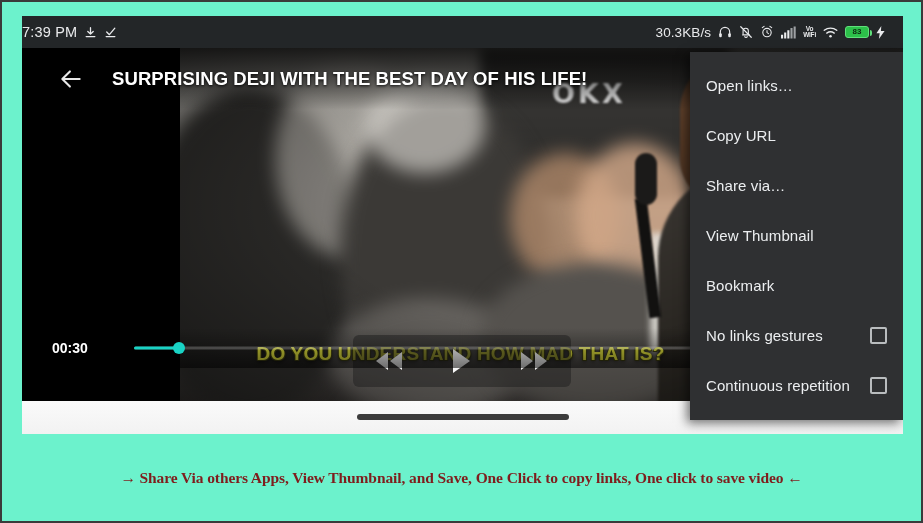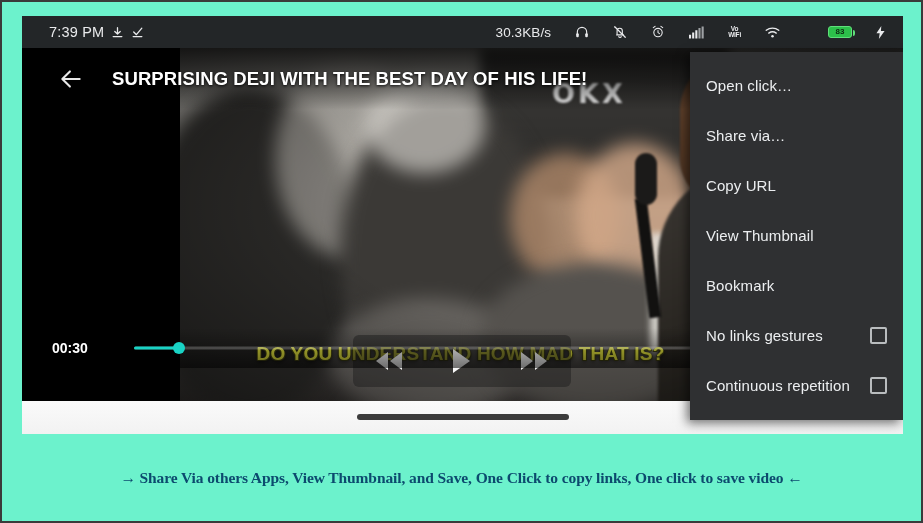--- a/index.html
+++ b/index.html
@@ -41,44 +41,43 @@
     height: 32px;
     background: #232628;
     display: flex;
     align-items: center;
     z-index: 40;
     color: #e9eaec;
     font-size: 14px;
   }
   #sb-left {
     display: flex; align-items: center; gap: 7px;
-    margin-left: 27px;
   }
   #sb-left .clock { font-size: 14.5px; letter-spacing: .2px; }
   #sb-right {
     margin-left: auto; margin-right: 18px;
-    display: flex; align-items: center; gap: 24px;
+    display: flex; align-items: center; gap: 7px;
   }
   #sb-right .netspeed { font-size: 13.5px; letter-spacing: .1px; }
   .sb-ico { display: inline-flex; align-items: center; }
   .sb-ico svg { display: block; }
 
   .vowifi {
     font-size: 6.5px; line-height: 6.5px;
     text-align: center; font-weight: bold;
     letter-spacing: -.2px;
   }
 
   .battery {
     position: relative;
     width: 24px; height: 12px;
     border: 1.5px solid #5fe07a;
     border-radius: 3px;
     background: #2cc04a;
-    display: flex; align-items: center; justify-content: center; margin-left: 24px;
+    display: flex; align-items: center; justify-content: center;
   }
   .battery::after {
     content: "";
     position: absolute; right: -4px; top: 3px;
     width: 2.5px; height: 6px;
     background: #5fe07a; border-radius: 0 2px 2px 0;
   }
   .battery span {
     font-size: 8px; font-weight: bold; color: #0d2a12;
     line-height: 1;
@@ -339,21 +338,21 @@
   #banner {
     position: absolute;
     left: 0; right: 0; bottom: 0;
     height: 87px;
     background: #6CF2CC;
     display: flex; align-items: center;
   }
   #banner-text {
     width: 100%;
     text-align: center;
-    color: #0c4a6e;
+    color: #7f1d1d;
     font-size: 15.5px;
     letter-spacing: -.1px;
     padding: 0 14px;
     white-space: nowrap;
     font-family: "Liberation Serif", serif;
     font-weight: bold;
   }
 </style>
 </head>
 <body>
@@ -502,27 +501,27 @@
         <span class="sb-ico">
           <svg width="9" height="13" viewBox="0 0 10 16">
             <path d="M6 0 L0 9 H4 L3 16 L10 6 H5.5 Z" fill="#e9eaec"></path>
           </svg>
         </span>
       </div>
     </div>
 
     <div id="menu">
       <div class="menu-item">
-        <span class="mi-label">Open click…</span>
+        <span class="mi-label">Open links…</span>
+      </div>
+      <div class="menu-item">
+        <span class="mi-label">Copy URL</span>
       </div>
       <div class="menu-item">
         <span class="mi-label">Share via…</span>
-      </div>
-      <div class="menu-item">
-        <span class="mi-label">Copy URL</span>
       </div>
       <div class="menu-item">
         <span class="mi-label">View Thumbnail</span>
       </div>
       <div class="menu-item">
         <span class="mi-label">Bookmark</span>
       </div>
       <div class="menu-item">
         <span class="mi-label">No links gestures</span>
         <span class="cbox"></span>

